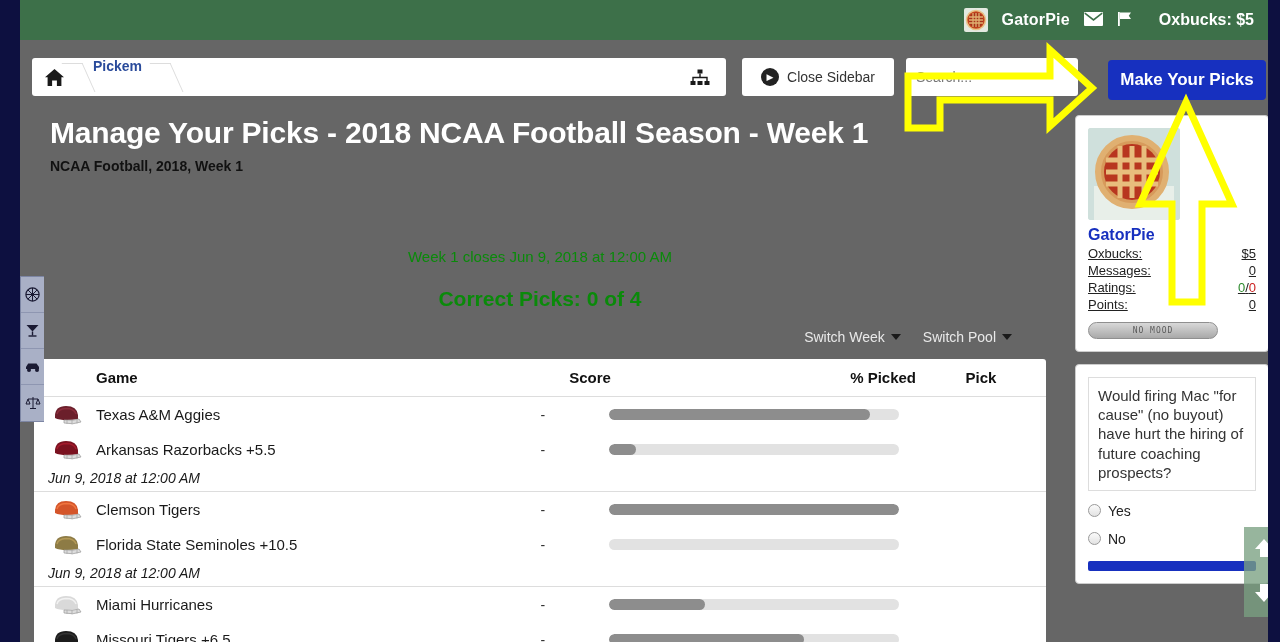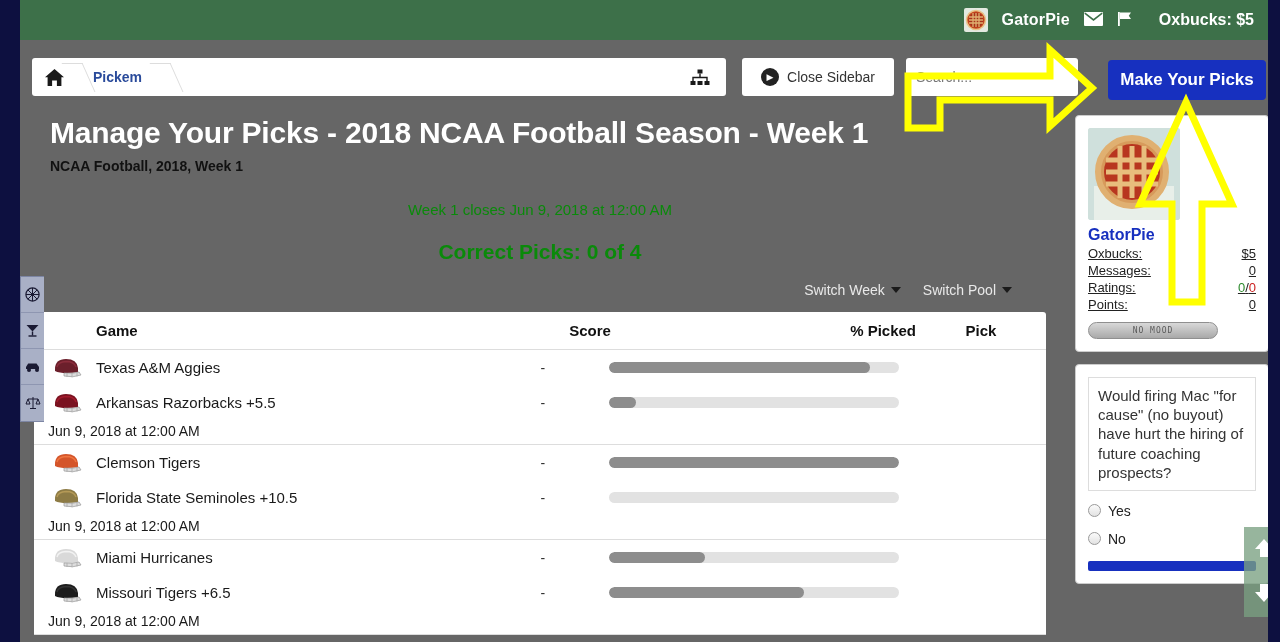--- a/index.html
+++ b/index.html
@@ -30,21 +30,21 @@
   .pie-svg { display:block; }
   .username { font-size:16px; font-weight:bold; letter-spacing:.2px; }
   .tb-icon { font-size:15px; line-height:1; display:inline-block; }
   .oxbucks { font-size:16px; font-weight:bold; margin-left:12px; }
 
   
   .toolbar { position:absolute; left:0; top:40px; width:1248px; height:62px; }
 
   .breadcrumb-bar {
     position:absolute; left:12px; top:18px; width:694px; height:38px;
-    background:#ffffff; border-radius:3px; display:flex; align-items:center;
+    background:#ffffff; border-radius:3px; display:flex; 
   }
   .crumb-home { width:44px; display:flex; align-items:center; justify-content:center; }
   .crumb-sep { width:1px; height:38px; position:relative; }
   .crumb-sep::before{
     content:""; position:absolute; left:-8px; top:5px;
     width:20px; height:28px;
     border-right:1px solid #dddddd; border-top:1px solid #dddddd;
     transform: skewX(24deg);
   }
   .crumb-link { font-size:14px; color:#2a4b9b; font-weight:600; padding:0 22px 0 16px; }
@@ -82,21 +82,21 @@
   }
 
   
   .main { position:absolute; left:0; top:102px; width:1040px; }
   .page-title {
     color:#ffffff; font-size:30px; font-weight:bold; padding:14px 0 0 30px; letter-spacing:-.2px;
   }
   .page-sub { color:#111111; font-size:14px; font-weight:bold; padding:8px 0 0 30px; }
 
   .close-info { text-align:center; padding-top:26px; }
-  .close-line { color:#0a8a0a; font-size:15px; line-height:1.35; }
+  .close-line { color:#0a8a0a; font-size:15px; line-height:1.35;margin-top:47px; }
   .correct-picks { color:#0a8a0a; font-size:21px; font-weight:bold; margin-top:20px; }
 
   .switchers {
     display:flex; justify-content:flex-end; gap:22px;
     padding:18px 48px 0 0; color:#e9e9e9; font-size:14px;
   }
   .switcher { display:flex; align-items:center; gap:6px; }
   .caret { width:0;height:0;border-left:5px solid transparent;border-right:5px solid transparent;
            border-top:6px solid #1a1a1a; }
 
@@ -115,21 +115,21 @@
   .game-block { border-bottom:1px solid #dddddd; }
   .team-row { display:flex; align-items:center; height:35px;gap:36px; }
   .team-cell { width:520px; display:flex; align-items:center; }
   .helmet { width:40px; margin-left:14px; display:flex; justify-content:center; }
   .team-name { font-size:15px; color:#1a1a1a; margin-left:8px; }
   .score-cell { width:72px; text-align:center; font-size:14px; color:#333333; }
   .pct-cell { width:290px; display:flex; align-items:center; justify-content:center; }
   .bar-track { width:386px; height:11px; background:#e2e2e2; border-radius:6px; overflow:hidden; }
   .bar-fill { height:11px; background:#8d8d8d; border-radius:6px; }
   .pick-cell { width:130px; }
-  .game-date { font-size:14px; color:#1a1a1a; padding:3px 0 5px 14px; }
+  .game-date { font-size:14px; color:#1a1a1a; padding:3px 0 5px 14px;font-style:italic; }
 
   
   .rsidebar { position:absolute; left:1055px; top:115px; width:194px; }
   .card {
     background:#ffffff; border:1px solid #cccccc; border-radius:4px; padding:12px;
   }
   .avatar-big {
     width:92px; height:92px; border-radius:3px; overflow:hidden; background:#cfe0dc;
     display:flex; align-items:center; justify-content:center;
   }

